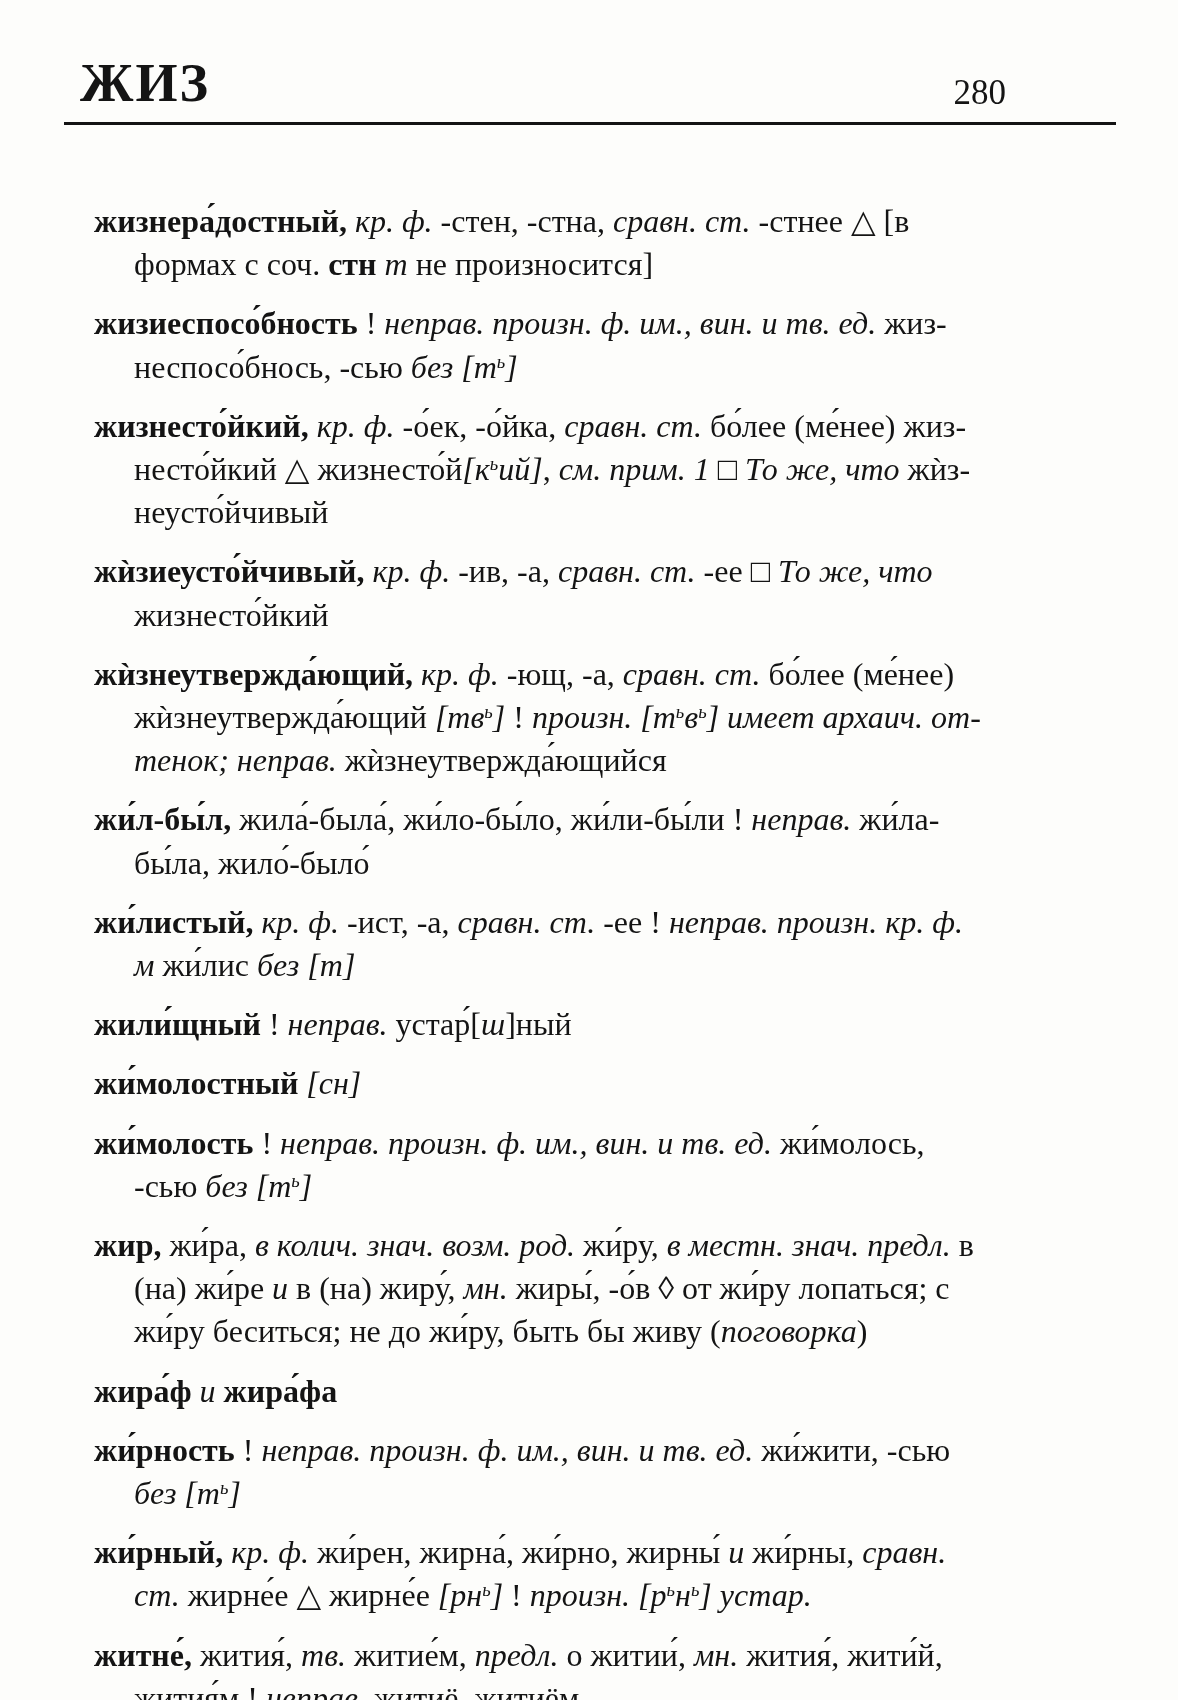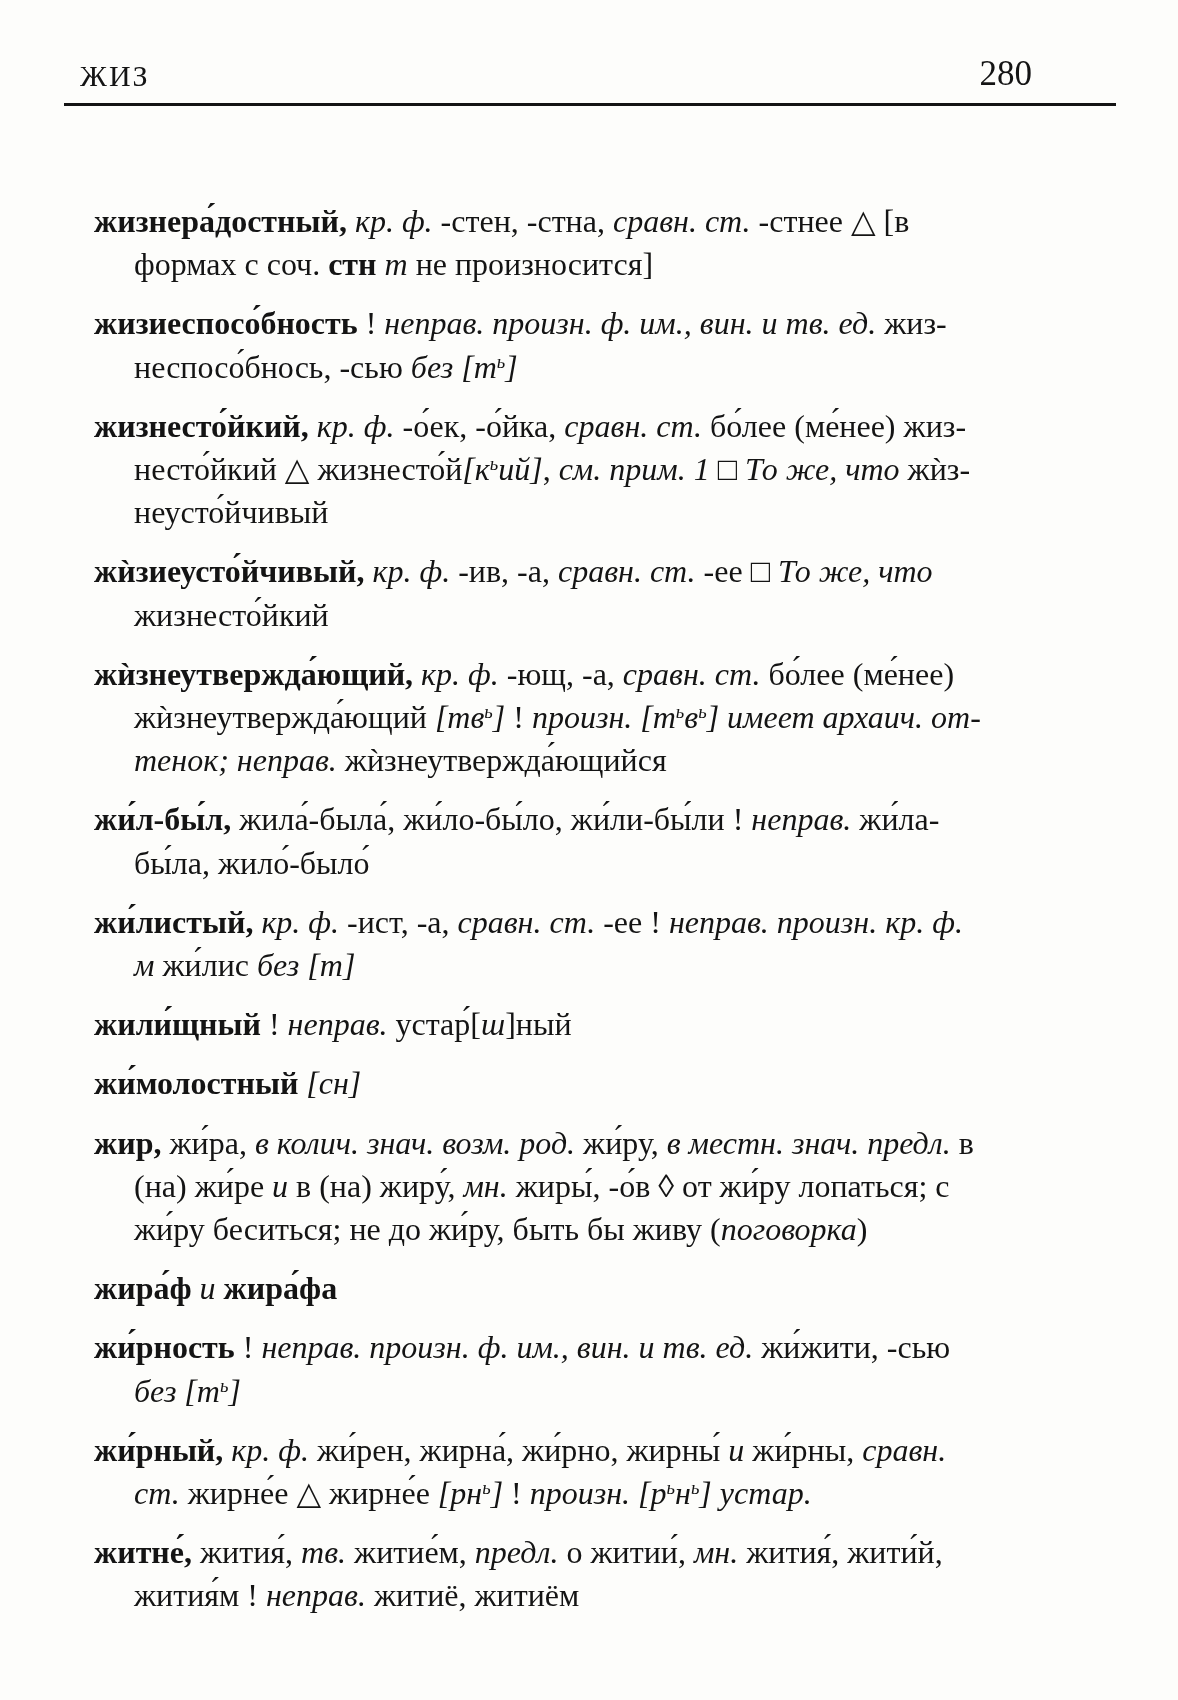--- a/index.html
+++ b/index.html
@@ -16,30 +16,30 @@
     position:absolute;
     left:64px;top:56px;
     width:1052px;
     display:flex;
     justify-content:space-between;
     align-items:flex-end;
     border-bottom:3px solid #131313;
     padding-bottom:12px;
   }
   .guide-word{
-    font-size:30px;
-    font-weight:400;
+    font-size:54px;
+    font-weight:700;
     letter-spacing:2px;
     line-height:1;
     margin-left:16px;
   }
   .page-number{
     font-size:35px;
     line-height:1;
-    margin-right:84px;
+    margin-right:110px;
   }
   .entries{
     position:absolute;
     left:78px;top:184px;
     width:1046px;
   }
   .entry{
     margin:16px;
     padding-left:40px;
     text-indent:-40px;
@@ -68,19 +68,20 @@
   <div class="entries">
       <p class="entry"><span class="s-b">жизнера́достный,</span><span class="s-n"> </span><span class="s-i">кр. ф.</span><span class="s-n"> -стен, -стна, </span><span class="s-i">сравн. ст.</span><span class="s-n"> -стнее △ [в</span><br><span class="s-n">формах с соч. </span><span class="s-b">стн</span><span class="s-n"> </span><span class="s-i">т</span><span class="s-n"> не произносится]</span></p>
       <p class="entry"><span class="s-b">жизиеспосо́бность</span><span class="s-n"> ! </span><span class="s-i">неправ. произн. ф. им., вин. и тв. ед.</span><span class="s-n"> жиз-</span><br><span class="s-n">неспосо́бнось, -сью </span><span class="s-i">без</span><span class="s-n"> </span><span class="s-i">[т</span><span class="s-isup">ь</span><span class="s-i">]</span></p>
       <p class="entry"><span class="s-b">жизнесто́йкий,</span><span class="s-n"> </span><span class="s-i">кр. ф.</span><span class="s-n"> -о́ек, -о́йка, </span><span class="s-i">сравн. ст.</span><span class="s-n"> бо́лее (ме́нее) жиз-</span><br><span class="s-n">несто́йкий △ жизнесто́й</span><span class="s-i">[к</span><span class="s-isup">ь</span><span class="s-i">ий]</span><span class="s-n">, </span><span class="s-i">см. прим. 1</span><span class="s-n"> □ </span><span class="s-i">То же, что</span><span class="s-n"> жѝз-</span><br><span class="s-n">неусто́йчивый</span></p>
       <p class="entry"><span class="s-b">жѝзиеусто́йчивый,</span><span class="s-n"> </span><span class="s-i">кр. ф.</span><span class="s-n"> -ив, -а, </span><span class="s-i">сравн. ст.</span><span class="s-n"> -ее □ </span><span class="s-i">То же, что</span><br><span class="s-n">жизнесто́йкий</span></p>
       <p class="entry"><span class="s-b">жѝзнеутвержда́ющий,</span><span class="s-n"> </span><span class="s-i">кр. ф.</span><span class="s-n"> -ющ, -а, </span><span class="s-i">сравн. ст.</span><span class="s-n"> бо́лее (ме́нее)</span><br><span class="s-n">жѝзнеутвержда́ющий </span><span class="s-i">[тв</span><span class="s-isup">ь</span><span class="s-i">]</span><span class="s-n"> ! </span><span class="s-i">произн.</span><span class="s-n"> </span><span class="s-i">[т</span><span class="s-isup">ь</span><span class="s-i">в</span><span class="s-isup">ь</span><span class="s-i">]</span><span class="s-n"> </span><span class="s-i">имеет архаич. от-</span><br><span class="s-i">тенок; неправ.</span><span class="s-n"> жѝзнеутвержда́ющийся</span></p>
       <p class="entry"><span class="s-b">жи́л-бы́л,</span><span class="s-n"> жила́-была́, жи́ло-бы́ло, жи́ли-бы́ли ! </span><span class="s-i">неправ.</span><span class="s-n"> жи́ла-</span><br><span class="s-n">бы́ла, жило́-было́</span></p>
       <p class="entry"><span class="s-b">жи́листый,</span><span class="s-n"> </span><span class="s-i">кр. ф.</span><span class="s-n"> -ист, -а, </span><span class="s-i">сравн. ст.</span><span class="s-n"> -ее ! </span><span class="s-i">неправ. произн. кр. ф.</span><br><span class="s-i">м</span><span class="s-n"> жи́лис </span><span class="s-i">без</span><span class="s-n"> </span><span class="s-i">[т]</span></p>
       <p class="entry"><span class="s-b">жили́щный</span><span class="s-n"> ! </span><span class="s-i">неправ.</span><span class="s-n"> устар́[</span><span class="s-i">ш</span><span class="s-n">]ный</span></p>
       <p class="entry"><span class="s-b">жи́молостный</span><span class="s-n"> </span><span class="s-i">[сн]</span></p>
+      <p class="entry"><span class="s-b">жи́молость</span><span class="s-n"> ! </span><span class="s-i">неправ. произн. ф. им., вин. и тв. ед.</span><span class="s-n"> жи́молось,</span><br><span class="s-n">-сью </span><span class="s-i">без</span><span class="s-n"> </span><span class="s-i">[т</span><span class="s-isup">ь</span><span class="s-i">]</span></p>
       <p class="entry"><span class="s-b">жир,</span><span class="s-n"> жи́ра, </span><span class="s-i">в колич. знач. возм. род.</span><span class="s-n"> жи́ру, </span><span class="s-i">в местн. знач. предл.</span><span class="s-n"> в</span><br><span class="s-n">(на) жи́ре </span><span class="s-i">и</span><span class="s-n"> в (на) жиру́, </span><span class="s-i">мн.</span><span class="s-n"> жиры́, -о́в ◊ от жи́ру лопаться; с</span><br><span class="s-n">жи́ру беситься; не до жи́ру, быть бы живу (</span><span class="s-i">поговорка</span><span class="s-n">)</span></p>
       <p class="entry"><span class="s-b">жира́ф</span><span class="s-n"> </span><span class="s-i">и</span><span class="s-n"> </span><span class="s-b">жира́фа</span></p>
       <p class="entry"><span class="s-b">жи́рность</span><span class="s-n"> ! </span><span class="s-i">неправ. произн. ф. им., вин. и тв. ед.</span><span class="s-n"> жи́жити, -сью</span><br><span class="s-i">без</span><span class="s-n"> </span><span class="s-i">[т</span><span class="s-isup">ь</span><span class="s-i">]</span></p>
       <p class="entry"><span class="s-b">жи́рный,</span><span class="s-n"> </span><span class="s-i">кр. ф.</span><span class="s-n"> жи́рен, жирна́, жи́рно, жирны́ </span><span class="s-i">и</span><span class="s-n"> жи́рны, </span><span class="s-i">сравн.</span><br><span class="s-i">ст.</span><span class="s-n"> жирне́е △ жирне́е </span><span class="s-i">[рн</span><span class="s-isup">ь</span><span class="s-i">]</span><span class="s-n"> ! </span><span class="s-i">произн.</span><span class="s-n"> </span><span class="s-i">[р</span><span class="s-isup">ь</span><span class="s-i">н</span><span class="s-isup">ь</span><span class="s-i">]</span><span class="s-n"> </span><span class="s-i">устар.</span></p>
       <p class="entry"><span class="s-b">житне́,</span><span class="s-n"> жития́, </span><span class="s-i">тв.</span><span class="s-n"> житие́м, </span><span class="s-i">предл.</span><span class="s-n"> о житии́, </span><span class="s-i">мн.</span><span class="s-n"> жития́, жити́й,</span><br><span class="s-n">жития́м ! </span><span class="s-i">неправ.</span><span class="s-n"> житиё, житиём</span></p>
     </div>
 </div>
 
 </body></html>

